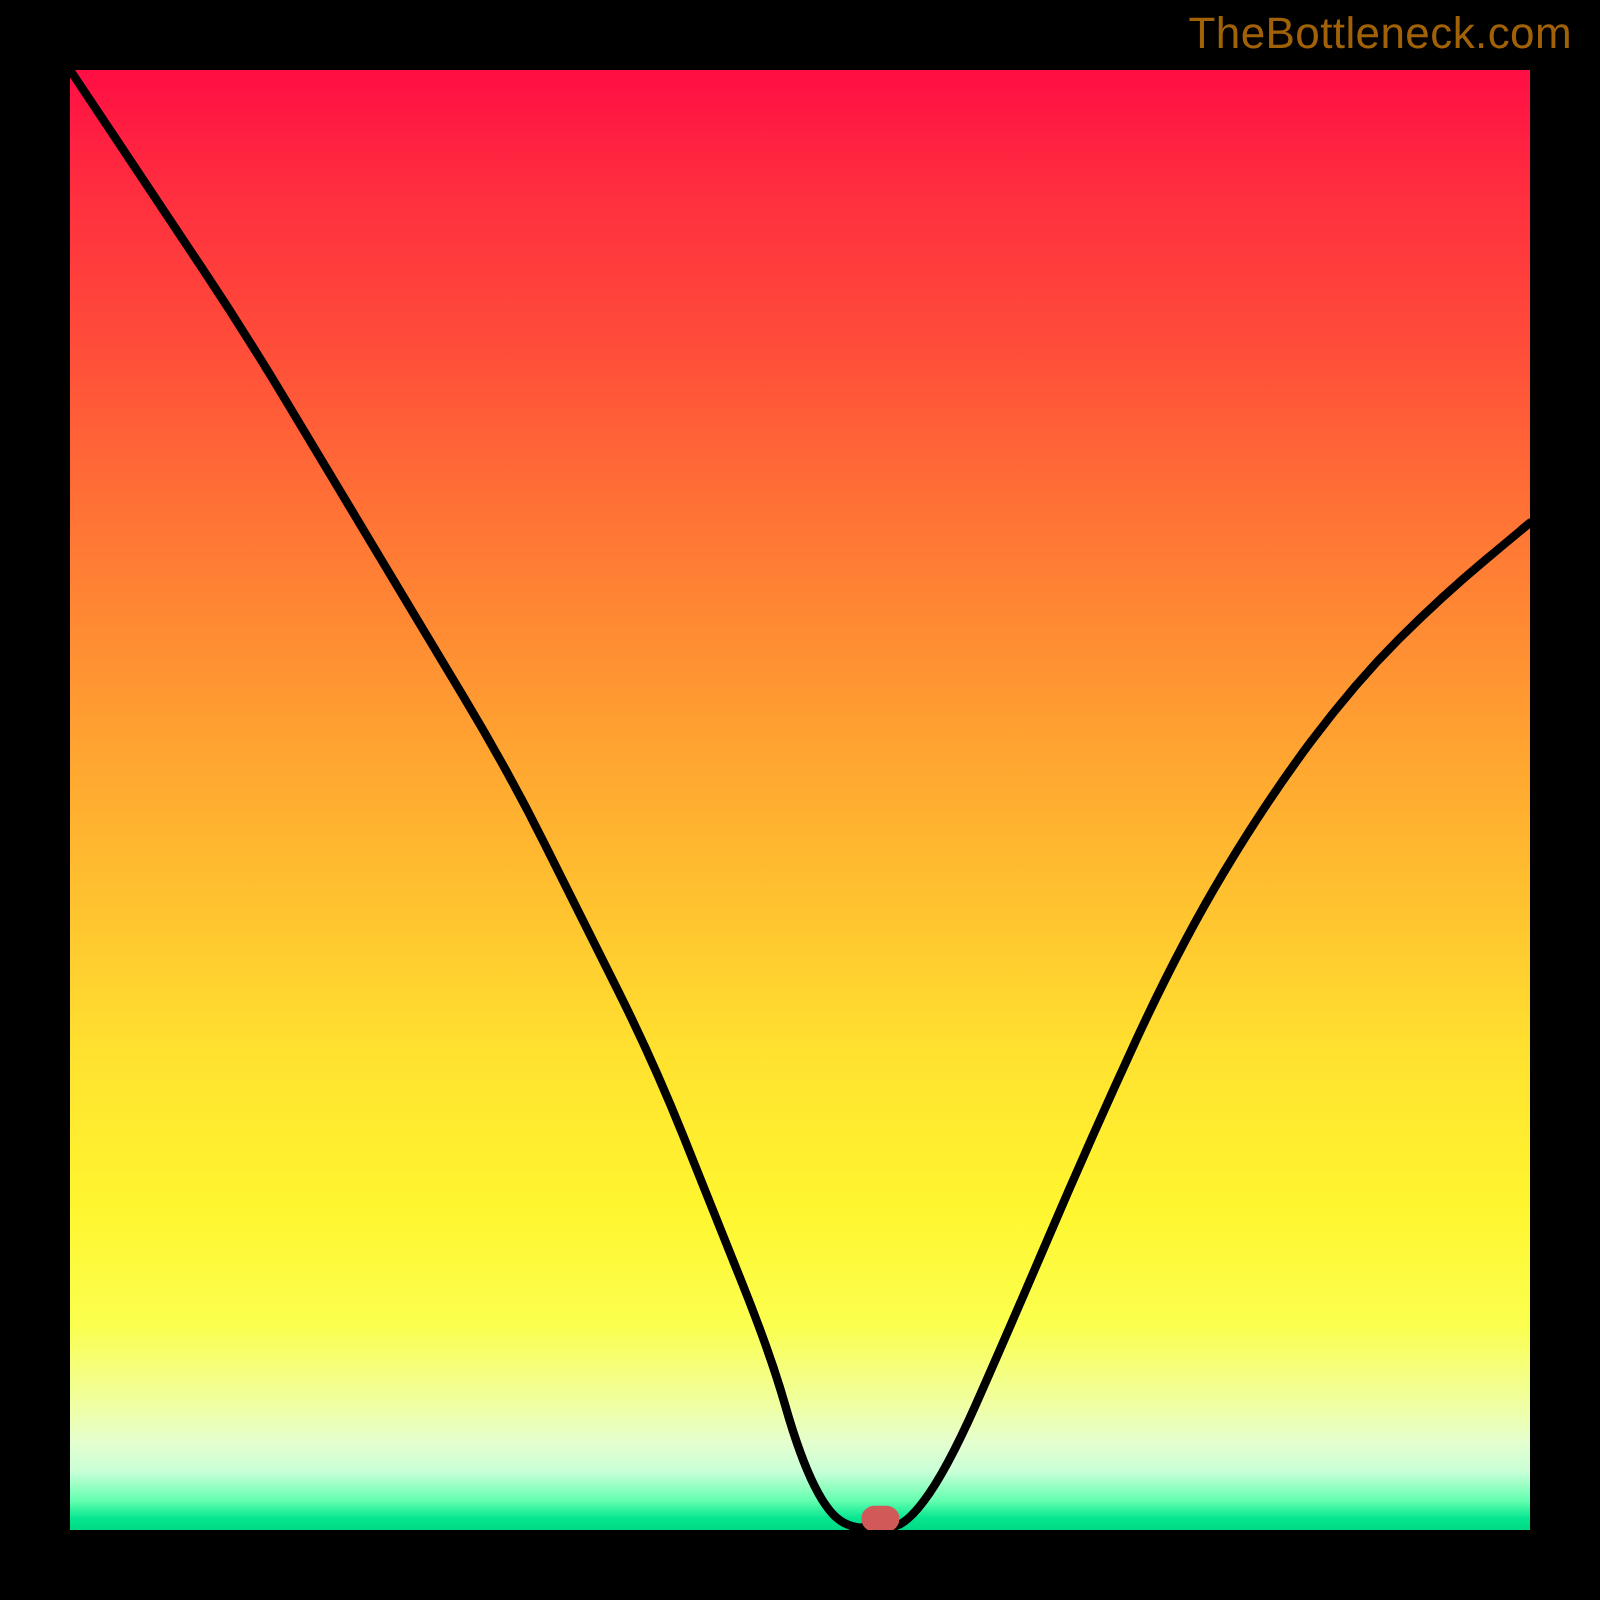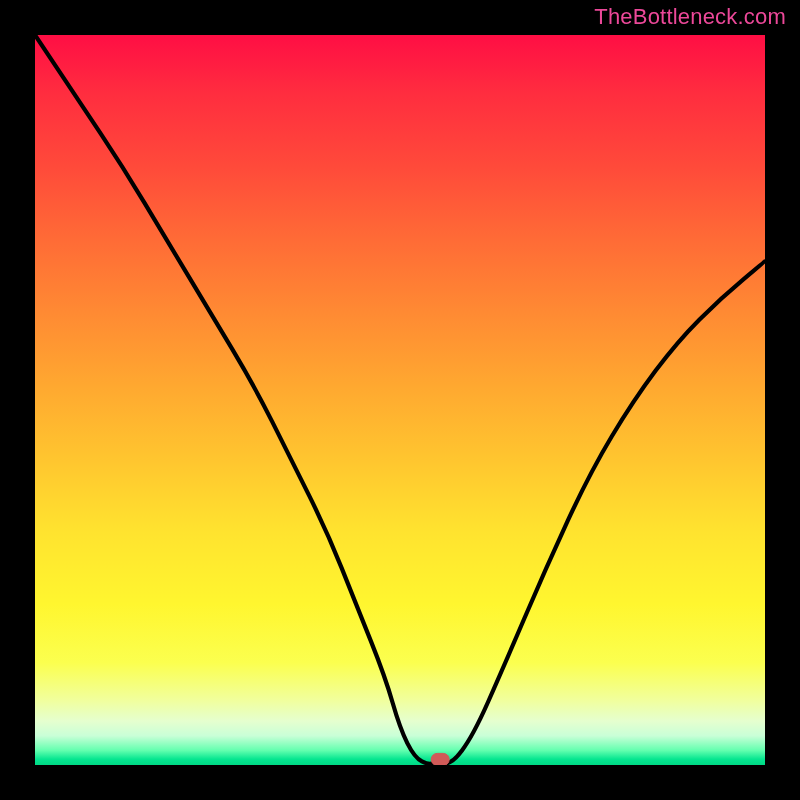--- a/index.html
+++ b/index.html
@@ -14,21 +14,21 @@
   .frame {
     position: relative;
     width: 800px;
     height: 800px;
     background: #000;
   }
   .attribution {
     position: absolute;
     top: 4px;
     right: 14px;
-    color: #ec4899;
+    color: #a16207;
     font-size: 22px;
     letter-spacing: 0.2px;
     font-weight: 400;
     z-index: 10;
   }
   .plot-area {
     position: absolute;
     left: 35px;
     top: 35px;
     width: 730px;

